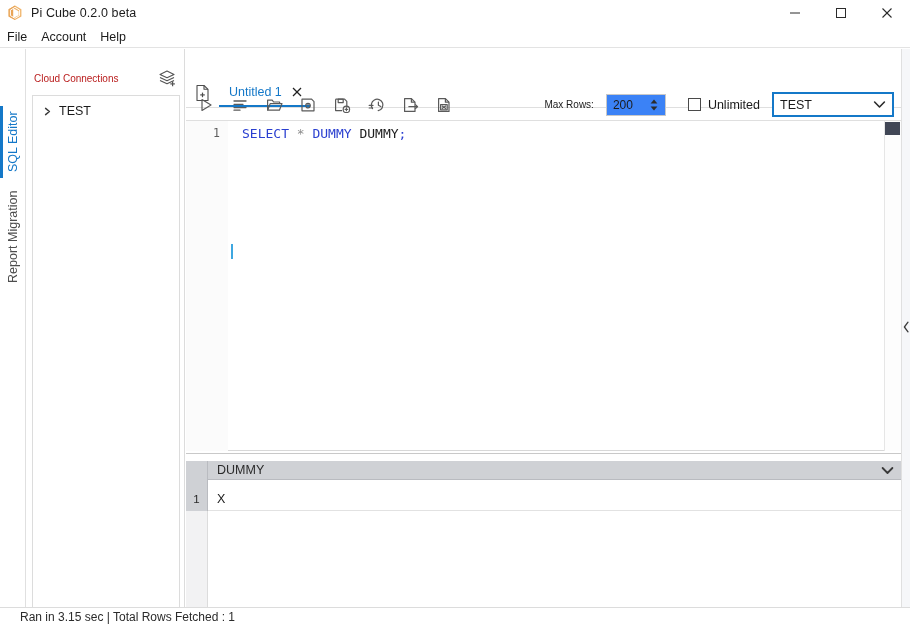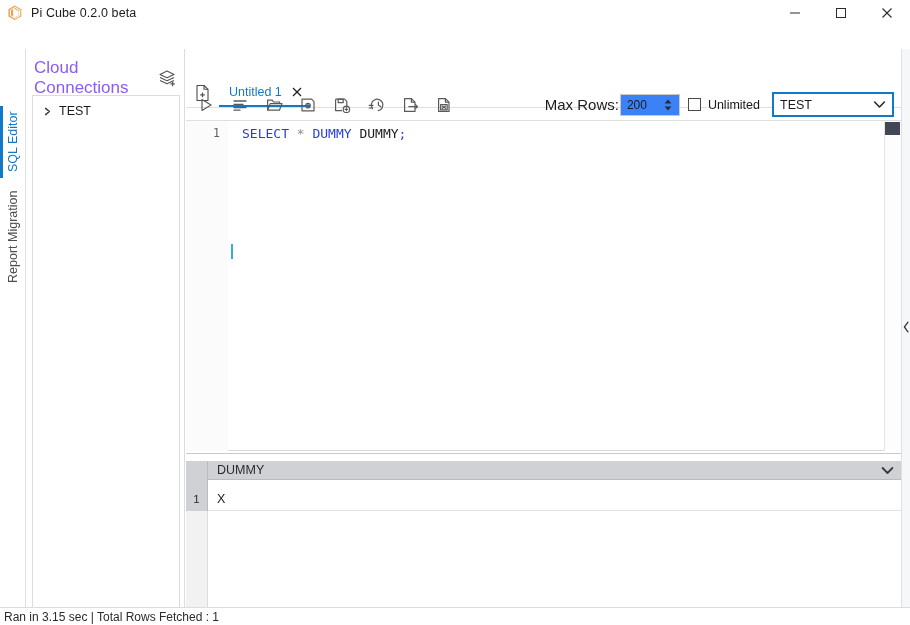--- a/index.html
+++ b/index.html
@@ -53,21 +53,21 @@
 
   
   .conn-panel {
     position: absolute; left: 27px; top: 49px; width: 158px; height: 558px;
     background: #ffffff; border-right: 1px solid #dcdcdc;
   }
   .conn-header {
     position: absolute; left: 0; top: 14px; width: 158px; height: 30px;
     display: flex; align-items: center; padding-left: 7px;
   }
-  .conn-title { font-size: 17px; color: #8b5cf6; flex: 1; }
+  .conn-title { font-size: 10px; color: #b91c1c; flex: 1; }
   .conn-add { width: 24px; height: 24px; display: flex; align-items: center; justify-content: center; margin-right: 6px; }
   .conn-tree {
     position: absolute; left: 5px; top: 46px; width: 148px; height: 546px;
     background: #ffffff; border: 1px solid #dcdcdc;
   }
   .tree-node { display: flex; align-items: center; height: 22px; padding-left: 6px; margin-top: 4px; }
   .tree-arrow { width: 16px; display: flex; align-items: center; justify-content: center; color: #3c3c3c; }
   .tree-label { font-size: 12.5px; color: #1b1b1b; margin-left: 4px; }
 
   
@@ -89,28 +89,28 @@
 
   .toolbar {
     position: absolute; left: 0; top: 40px; width: 715px; height: 32px;
     display: flex; align-items: center; border-bottom: 1px solid #dfdfdf;
   }
   .tb-btn {
     width: 28px; height: 26px; display: flex; align-items: center; justify-content: center;
     margin-left: 6px; color: #5a5a5a;
   }
   .tb-spacer { flex: 1; }
-  .tb-label { font-size: 15px; color: #1b1b1b; margin-right: 1px; }
+  .tb-label { font-size: 10px; color: #1b1b1b; margin-right: 12px; }
   .spin {
     width: 60px; height: 22px; border: 1px solid #c8c8c8; background: #3b82f6;
     display: flex; align-items: center; position: relative;
   }
   .spin-val { flex: 1; text-align: center; font-size: 12px; color: #1b1b1b; padding-right: 8px; }
   .spin-arrows { width: 14px; display: flex; flex-direction: column; align-items: center; justify-content: center; gap: 2px; margin-right: 4px; }
-  .chk-wrap { display: flex; align-items: center; margin-left: 8px; }
+  .chk-wrap { display: flex; align-items: center; margin-left: 22px; }
   .chk-box { width: 13px; height: 13px; border: 1px solid #4a4a4a; background: #fff; }
   .chk-label { font-size: 12.5px; color: #1b1b1b; margin-left: 7px; }
   .combo {
     width: 122px; height: 25px; margin-left: 12px; margin-right: 7px;
     border: 2px solid #1478c8; background: #fff;
     display: flex; align-items: center; padding: 0 6px;
   }
   .combo-val { flex: 1; font-size: 12.5px; color: #1b1b1b; }
 
   .code-wrap {
@@ -167,21 +167,21 @@
   .collapse-handle {
     position: absolute; left: 901px; top: 49px; width: 9px; height: 558px;
     background: #f6f7f9; border-left: 1px solid #e0e0e0;
     display: flex; align-items: center; justify-content: center; color: #3a3a3a;
   }
 
   
   .statusbar {
     position: absolute; left: 0; top: 607px; width: 910px; height: 18px;
     background: #ffffff; border-top: 1px solid #dcdcdc;
-    display: flex; align-items: center; padding-left: 4px;
+    display: flex; align-items: center; padding-left: 20px;
   }
   .status-text { font-size: 12px; color: #2b2b2b; }
 </style>
 </head>
 <body>
 
 <div id="app">
 
   <div class="titlebar">
     <span class="app-logo">
@@ -206,20 +206,25 @@
       </div>
       <div class="win-btn close">
         <svg width="12" height="12" viewBox="0 0 12 12">
             <line x1="1.5" y1="1.5" x2="10.5" y2="10.5" stroke="currentColor" stroke-width="1.1"></line>
             <line x1="10.5" y1="1.5" x2="1.5" y2="10.5" stroke="currentColor" stroke-width="1.1"></line>
           </svg>
       </div>
     </div>
   </div>
 
+  <div class="menubar">
+    <div class="menu-item">File</div>
+    <div class="menu-item">Account</div>
+    <div class="menu-item">Help</div>
+  </div>
 
   <div class="rail">
     <div class="rail-accent" style="top:57px;height:72px;"></div>
     <div class="rail-tab active" style="top:57px;height:72px;">
       <span>SQL Editor</span>
     </div>
     <div class="rail-tab" style="top:133px;height:110px;">
       <span>Report Migration</span>
     </div>
   </div>

